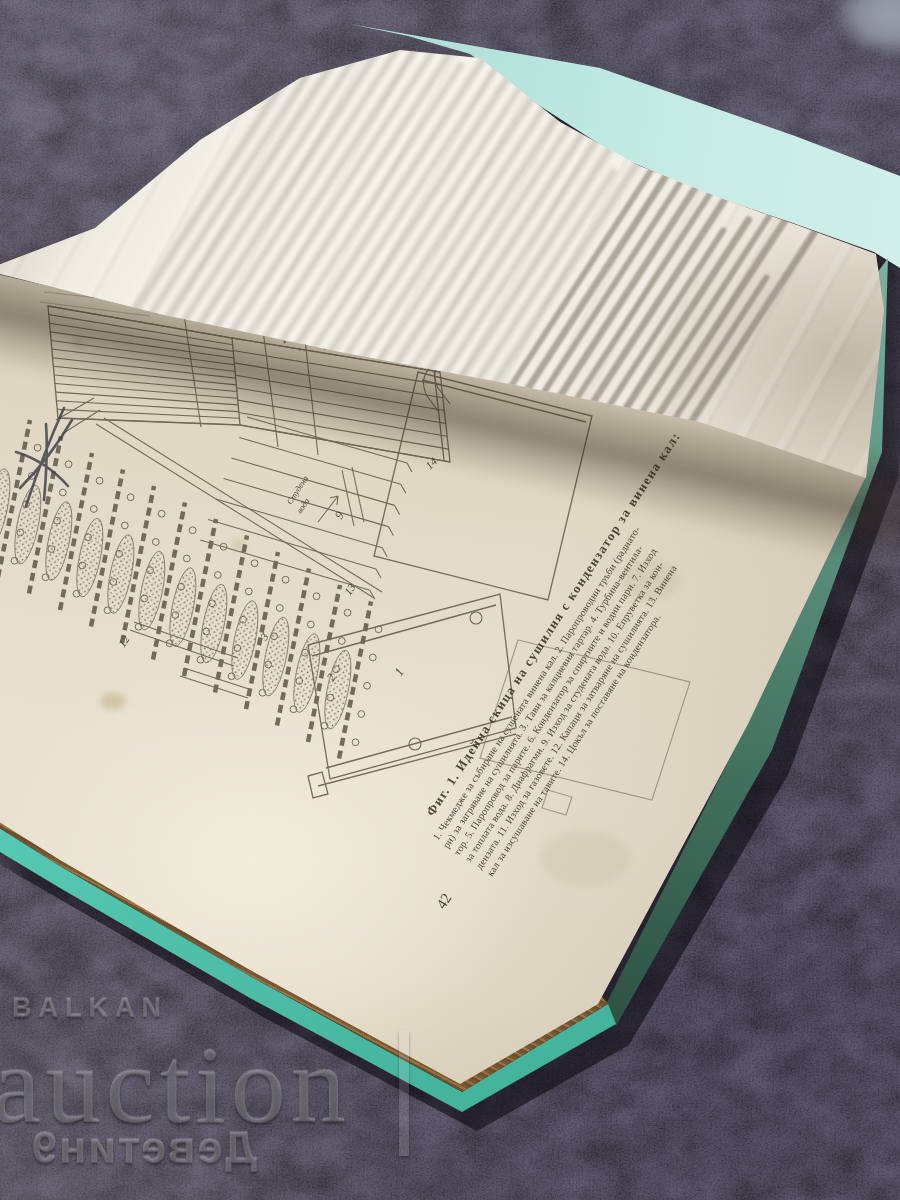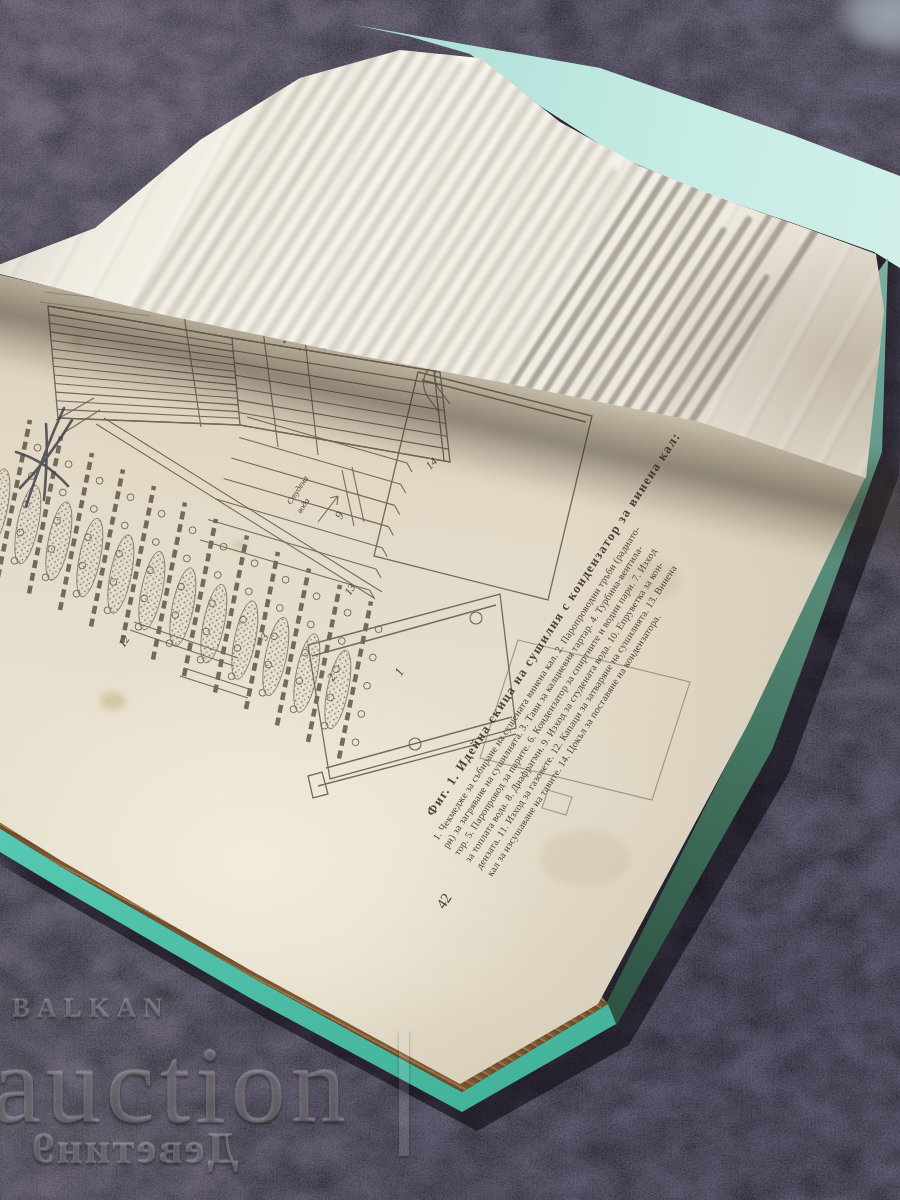--- a/index.html
+++ b/index.html
@@ -66,21 +66,21 @@
      radial-gradient(300px 200px at 94% 30%, rgba(118,102,80,.30), rgba(118,102,80,0) 70%),
      linear-gradient(123deg,#b5afa1 0%,#d6d0c2 6%,#efece2 15%,#f7f4ec 29%,#f3efe6 44%,#e7e1d4 60%,#d8d1c1 74%,#c8c0ae 86%,#b3aa97 97%);}
   #curl .ripples{position:absolute;inset:0;opacity:.4;
      background:repeating-linear-gradient(119deg, rgba(255,255,255,0) 0 14px, rgba(255,255,255,.30) 17px 22px, rgba(122,112,96,.12) 24px 27px, rgba(255,255,255,0) 29px 40px);}
   #curl-text{position:absolute;left:-60px;top:430px;width:900px;height:700px;transform-origin:0 0;transform:rotate(-57deg);}
   #curl-text i{position:absolute;display:block;height:6.5px;border-radius:3px;background:#7f786a;filter:blur(2.1px);}
 
   
   .wm{color:rgba(228,228,236,.16);
       text-shadow:0 2px 3px rgba(0,0,0,.38), 0 -1px 1px rgba(255,255,255,.20);
-      font-family:Liberation Serif, serif;white-space:nowrap;}
+      font-family:Liberation Sans, sans-serif;white-space:nowrap;}
   #wm1{left:12px;top:993px;font-size:27px;font-weight:bold;letter-spacing:7px;}
   #wm2{left:-8px;top:1022px;font-size:110px;letter-spacing:5px;font-family:"Liberation Serif",serif;}
   #wm-bar{left:399px;top:1030px;width:10px;height:126px;background:rgba(228,228,236,.15);
       box-shadow:0 2px 3px rgba(0,0,0,.35);}
   #wm3{left:30px;top:1122px;font-size:45px;font-weight:bold;letter-spacing:2px;transform:scaleX(-1);}
 </style>
 </head>
 <body>
 
 <div id="scene">

